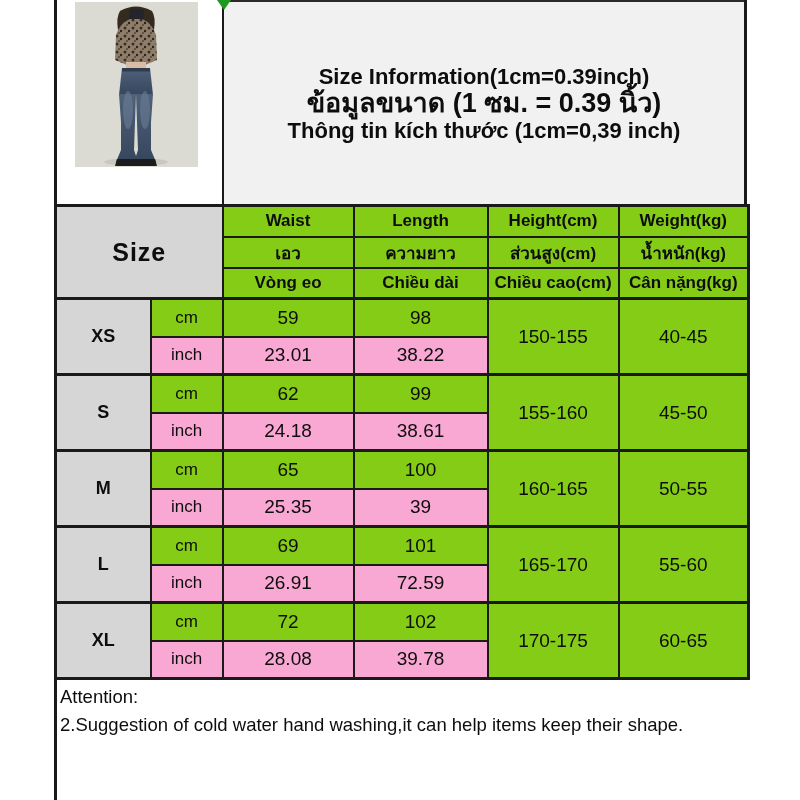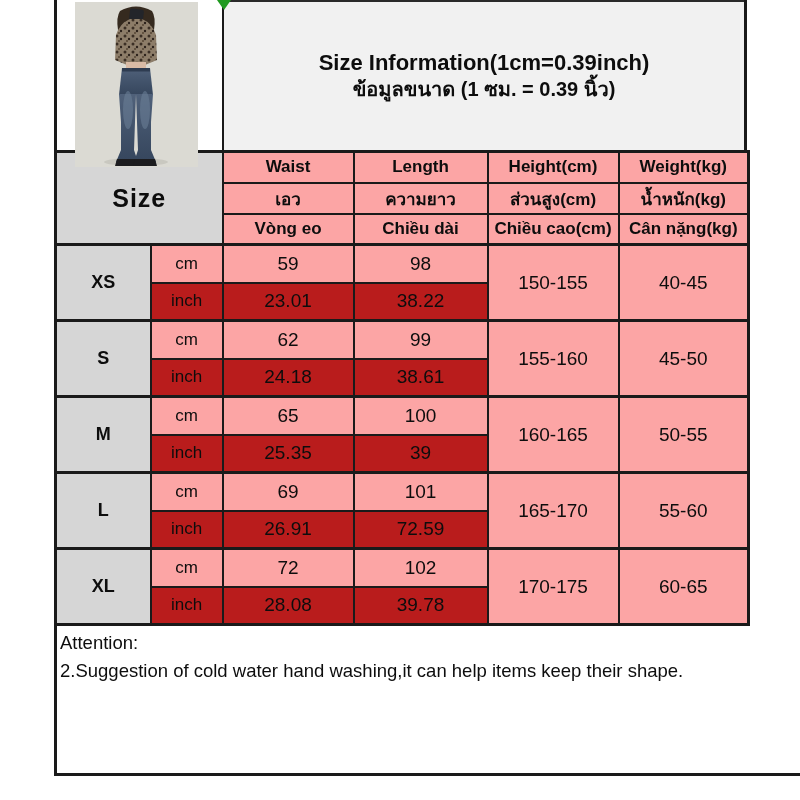--- a/index.html
+++ b/index.html
@@ -6,54 +6,54 @@
   html, body { background: #ffffff; }
   body {
     width: 800px; height: 800px; position: relative; overflow: hidden;
     font-family: "Liberation Sans", "DejaVu Sans", sans-serif;
     color: #0d0d0d;
   }
   .frame { position: absolute; left: 54px; top: 0; width: 693px; }
 
   
   .top-section {
-    position: relative; display: flex; height: 150px;
+    position: relative; display: flex; height: 204px;
     border-left: 3px solid #1a1a1a; border-right: 3px solid #1a1a1a;
   }
   .photo-cell { position: relative; width: 165px; background: #ffffff; }
   .photo-cell svg { position: absolute; left: 18px; top: 2px; }
   .title-cell {
     flex: 1; background: #f1f1f1;
     border-left: 2px solid #1a1a1a; border-top: 2px solid #2a2a2a;
     display: flex; flex-direction: column; justify-content: center; align-items: center;
     text-align: center;
   }
   .title-line-en, .title-line-vi { font-size: 22px; font-weight: bold; line-height: 27px; }
-  .title-line-th { font-size: 20px; font-weight: bold; line-height: 27px; }
+  .title-line-th { font-size: 27px; font-weight: bold; line-height: 27px; }
   .green-flag {
     position: absolute; left: 160px; top: 0; width: 0; height: 0; z-index: 5;
     border-left: 7px solid transparent; border-right: 7px solid transparent;
     border-top: 10px solid #1f9a1f;
   }
 
   
   table.size-table {
     width: 693px; border-collapse: collapse; table-layout: fixed;
     border: 3px solid #1a1a1a;
   }
   .size-table td {
     border: 2px solid #1a1a1a; text-align: center; vertical-align: middle;
     overflow: hidden; white-space: nowrap;
   }
   tr.hrow { height: 31px; }
   tr.brow { height: 38px; }
   tr.block-start td { border-top-width: 3px; }
   td.dark { background: #d6d6d6; }
-  td.lite { background: #fca5a5; text-align: center; }
-  td.white { background: #b91c1c; margin-left: 28px; }
+  td.lite { background: #84cc16; text-align: center; }
+  td.white { background: #f9a8d4; margin-left: 28px; }
   td.hd { font-weight: bold; font-size: 17px; }
   td.size-cell { font-size: 25px; font-weight: bold; letter-spacing: 1px; }
   td.size-label { font-size: 18px; font-weight: bold; }
   td.unit { font-weight: normal; font-size: 17px; }
   td.val { font-size: 19px; font-weight: normal; }
 
   
   .attention {
     width: 758px; height: 150px; background: #ffffff;
     border-left: 3px solid #1a1a1a; border-right: 3px solid #1a1a1a; border-bottom: 3px solid #1a1a1a;
@@ -97,20 +97,21 @@
           <ellipse cx="70" cy="108" rx="5" ry="19" fill="#6e8199" opacity="0.55"></ellipse>
           <path d="M42,157 L62,157 L64,164 L40,164 Z" fill="#1c1c1f"></path>
           <path d="M60,157 L80,157 L82,164 L58,164 Z" fill="#1c1c1f"></path>
         </g>
       </svg>
     </div>
     <div class="green-flag"></div>
     <div class="title-cell">
       <div class="title-line-en">Size Information(1cm=0.39inch)</div>
       <div class="title-line-th">ข้อมูลขนาด (1 ซม. = 0.39 นิ้ว)</div>
+      <div class="title-line-vi">Thông tin kích thước (1cm=0,39 inch)</div>
     </div>
   </div>
 
   <table class="size-table">
     <colgroup>
       <col style="width:95px">
         <col style="width:72px">
         <col style="width:131px">
       <col style="width:134px">
         <col style="width:131px">

